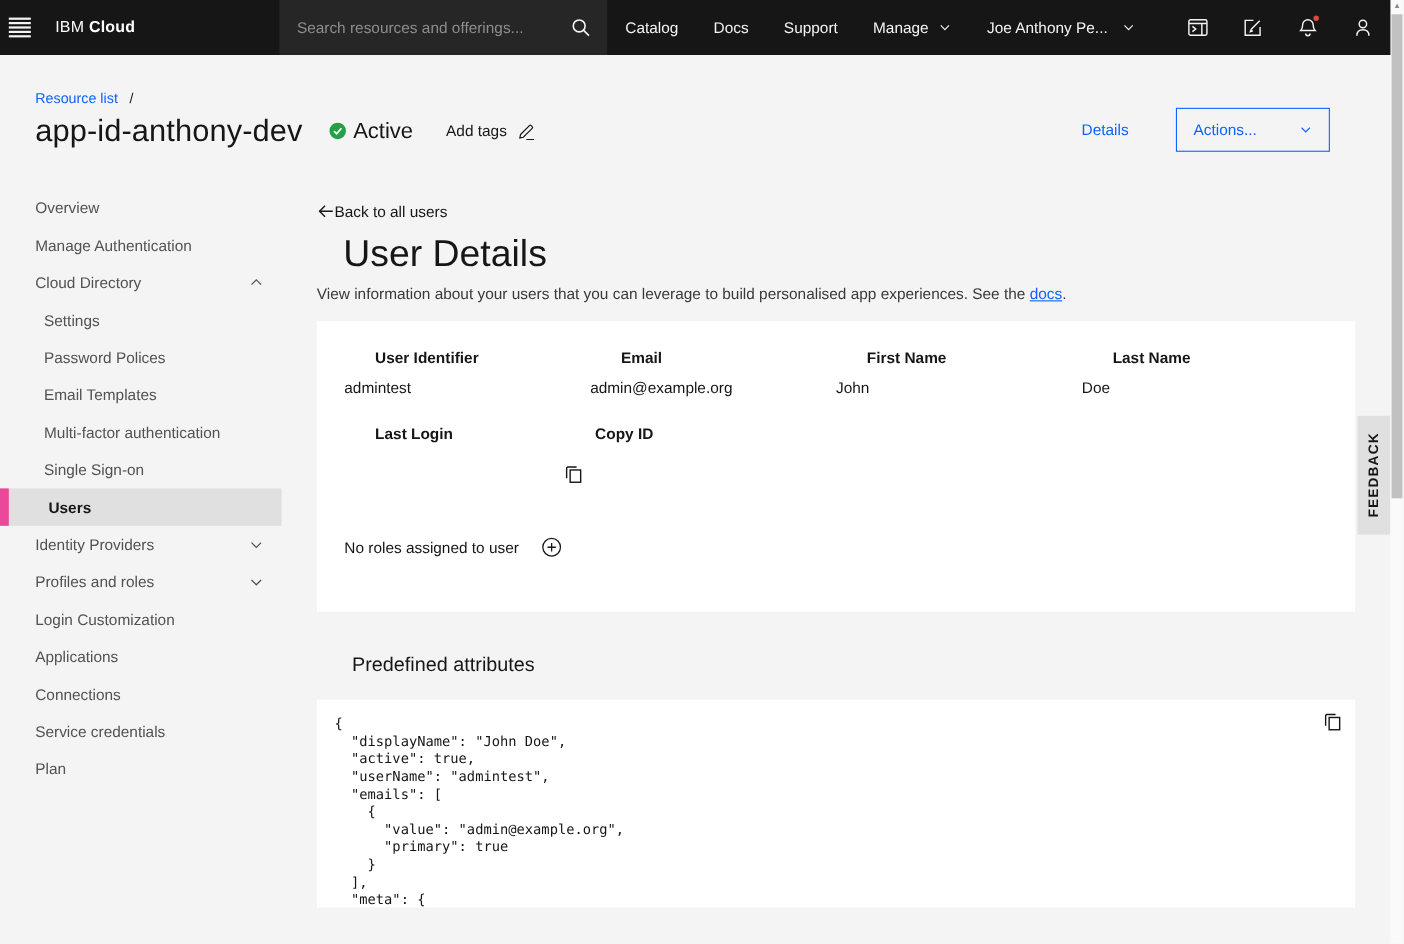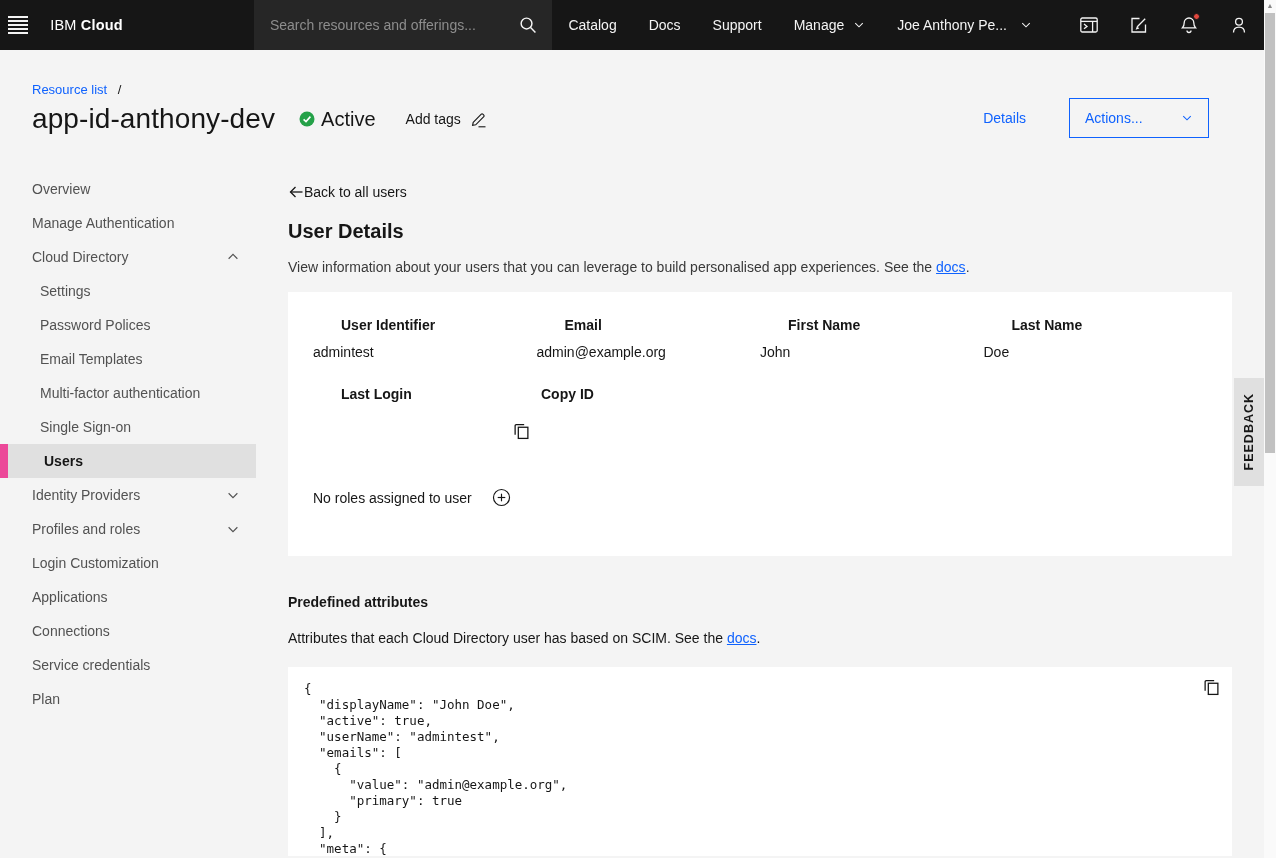--- a/index.html
+++ b/index.html
@@ -51,38 +51,38 @@
     cursor:pointer; padding-left:32px; position:relative; }
   .snav-item.lvl1 { padding-left:40px; }
   .snav-item.selected { background:#e0e0e0; color:#161616; font-weight:700;
     border-left:8px solid #ec4899; }
   .snav-item.selected.lvl1 { padding-left:36px; }
   .snav-item .chev { position:absolute; right:16px; top:10px; }
   
   .main { position:absolute; left:288px; top:180px; width:944px; }
   .back-row { display:flex; align-items:flex-end; height:20px; cursor:pointer; }
   .back-row span { font-size:14px; }
-  h1.page-title { margin-top:14px; font-size:20px; font-weight:700; line-height:34px; }
+  h1.page-title { margin-top:14px; font-size:34px; font-weight:400; line-height:34px;margin-left:24px; }
   .desc { margin-top:10px; font-size:14px; color:#393939; line-height:18px; }
   .desc a, .pre-desc a { color:#0f62fe; text-decoration:underline; }
   .card { margin-top:16px; background:#fff; height:264px; padding:25px; }
   .fields { display:flex; }
   .field { width:241px; }
   .f-label { font-size:14px; font-weight:700; line-height:16px;margin-left:28px; }
   .f-value { margin-top:11px; font-size:14px; line-height:16px; }
   .row2 { margin-top:26px; display:flex; }
   .row2 .c1 { width:200px; }
   .copy-btn { margin-top:21px; background:none; border:none; cursor:pointer; padding:0;
     display:block; }
   .roles-row { margin-top:33px; display:flex; }
   .roles-row .c1 { width:243px; }
   .roles-right { display:flex; align-items:center; gap:20px; margin-top:15px; }
   .roles-right span { font-size:14px; }
   .plus-btn { background:none; border:none; cursor:pointer; padding:0; display:flex; }
-  .pre-head { margin-top:38px; font-size:14px; font-weight:700; }
+  .pre-head { margin-top:38px; font-size:18px; font-weight:400;margin-left:32px; }
   .pre-desc { margin-top:20px; font-size:14px; }
   .codeblock { margin-top:21px; background:#fff; height:189px; position:relative;
     padding:14px 16px; overflow:hidden; }
   .codeblock pre { font-family:"DejaVu Sans Mono","Liberation Mono",monospace;
     font-size:12.5px; line-height:16px; color:#161616; }
   .code-copy { position:absolute; top:12px; right:12px; background:none; border:none;
     cursor:pointer; padding:0; }
   
   .feedback { position:absolute; right:12px; top:378px; width:30px; height:108px;
     background:#e0e0e0; border:none; cursor:pointer; display:flex; align-items:center;
@@ -319,23 +319,20 @@
             <circle cx="9" cy="9" r="7.6" fill="none" stroke="#161616" stroke-width="1.1"></circle>
             <line x1="9" y1="5.4" x2="9" y2="12.6" stroke="#161616" stroke-width="1.1"></line>
             <line x1="5.4" y1="9" x2="12.6" y2="9" stroke="#161616" stroke-width="1.1"></line>
           </svg>
         </button>
       </div>
     </div>
   </div>
 
   <div class="pre-head">Predefined attributes</div>
-  <p class="pre-desc">
-    <span>Attributes that each Cloud Directory user has based on SCIM. See the </span><a href="#">docs</a><span>.</span>
-  </p>
 
   <div class="codeblock">
     <button class="code-copy">
       <svg width="17" height="17" viewBox="0 0 16 16">
         <path d="M10.5 1.5 H3 a1 1 0 0 0 -1 1 V11" fill="none" stroke="#161616" stroke-width="1.2"></path>
         <rect x="5" y="4" width="9" height="10.5" fill="none" stroke="#161616" stroke-width="1.2"></rect>
       </svg>
     </button>
     <pre>{
   "displayName": "John Doe",

